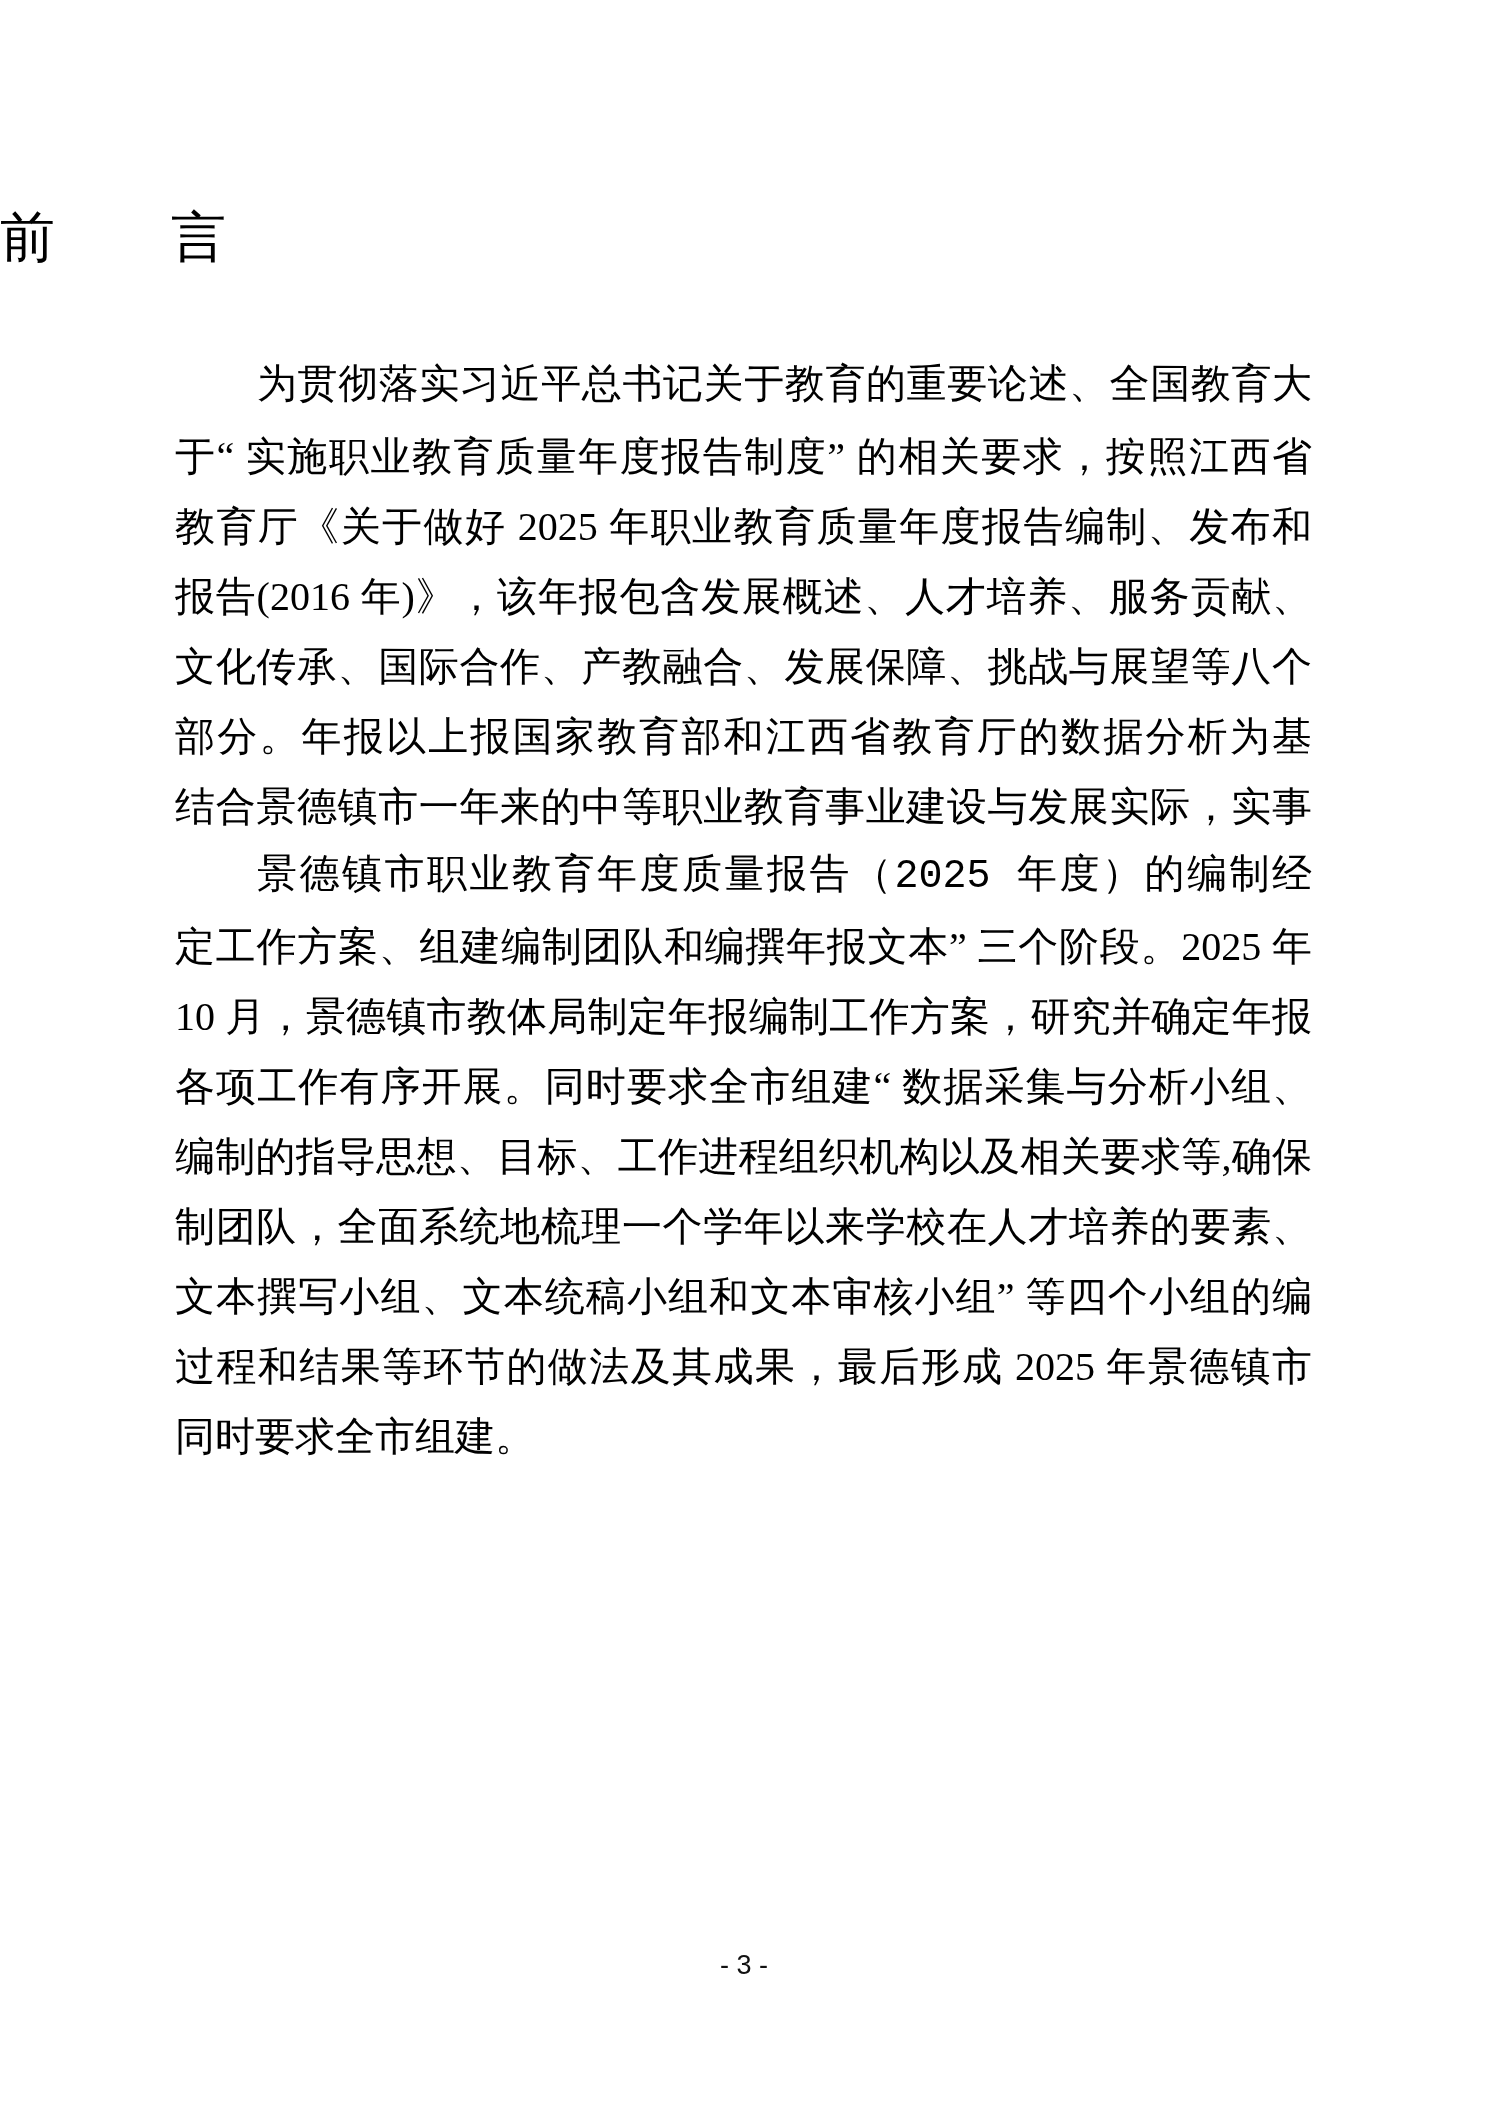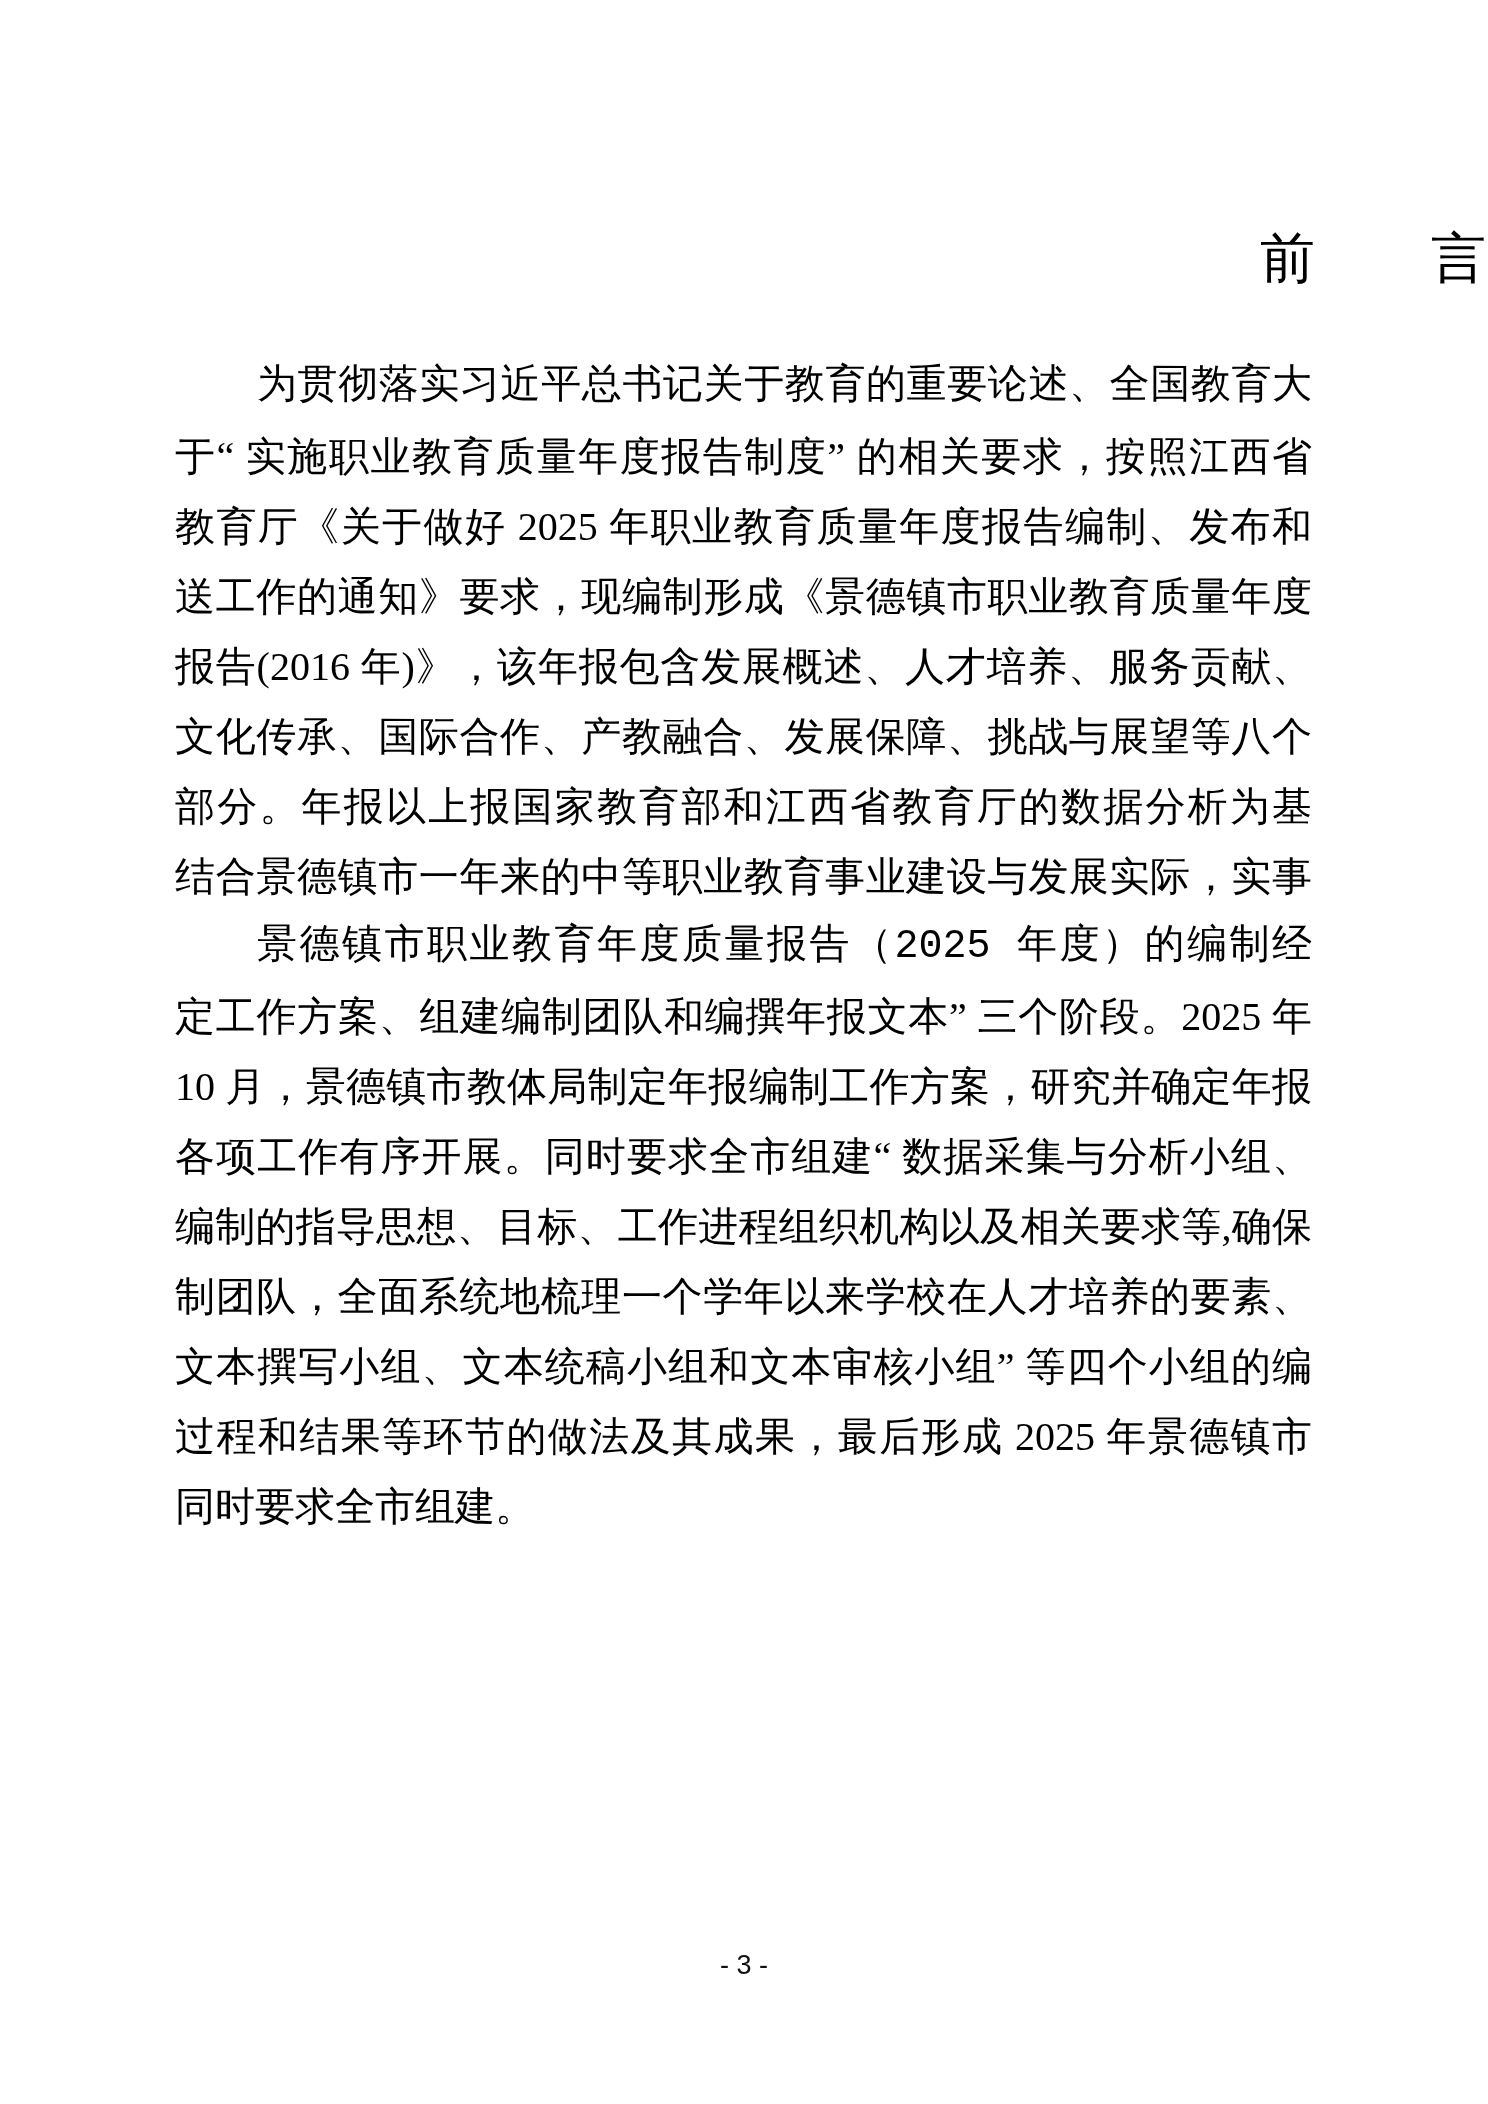--- a/index.html
+++ b/index.html
@@ -11,25 +11,25 @@
     position: relative;
     width: 1488px;
     height: 2104px;
     background: #ffffff;
     color: #000000;
     font-family: "Liberation Serif", "DejaVu Serif", serif;
     overflow: hidden;
   }
   .doc-title {
     position: absolute;
-    top: 222px;
+    top: 201px;
     left: 0;
     width: 100%;
     margin: 0;
-    text-align: right;
+    text-align: left;
     font-size: 55px;
     font-weight: 500;
     line-height: 74px;
     letter-spacing: 2px;
     white-space: pre;
   }
   .body-text {
     position: absolute;
     top: 352px;
     left: 175px;
@@ -69,21 +69,20 @@
 
 <div class="page">
 
   <h1 class="doc-title">前　　言</h1>
 
   <div class="body-text">
 
     <div class="line indent">为贯彻落实习近平总书记关于教育的重要论述、全国教育大</div>
     <div class="line">于“ 实施职业教育质量年度报告制度” 的相关要求，按照江西省</div>
     <div class="line">教育厅《关于做好 2025 年职业教育质量年度报告编制、发布和报</div>
-    <div class="line">送工作的通知》要求，现编制形成《景德镇市职业教育质量年度</div>
     <div class="line">报告(2016 年)》，该年报包含发展概述、人才培养、服务贡献、</div>
     <div class="line">文化传承、国际合作、产教融合、发展保障、挑战与展望等八个</div>
     <div class="line">部分。年报以上报国家教育部和江西省教育厅的数据分析为基础，</div>
     <div class="line">结合景德镇市一年来的中等职业教育事业建设与发展实际，实事</div>
 
     <div class="line indent">景德镇市职业教育年度质量报告（2025 年度）的编制经过“ 制</div>
     <div class="line">定工作方案、组建编制团队和编撰年报文本” 三个阶段。2025 年</div>
     <div class="line">10 月，景德镇市教体局制定年报编制工作方案，研究并确定年报</div>
     <div class="line">各项工作有序开展。同时要求全市组建“ 数据采集与分析小组、</div>
     <div class="line">编制的指导思想、目标、工作进程组织机构以及相关要求等,确保</div>

